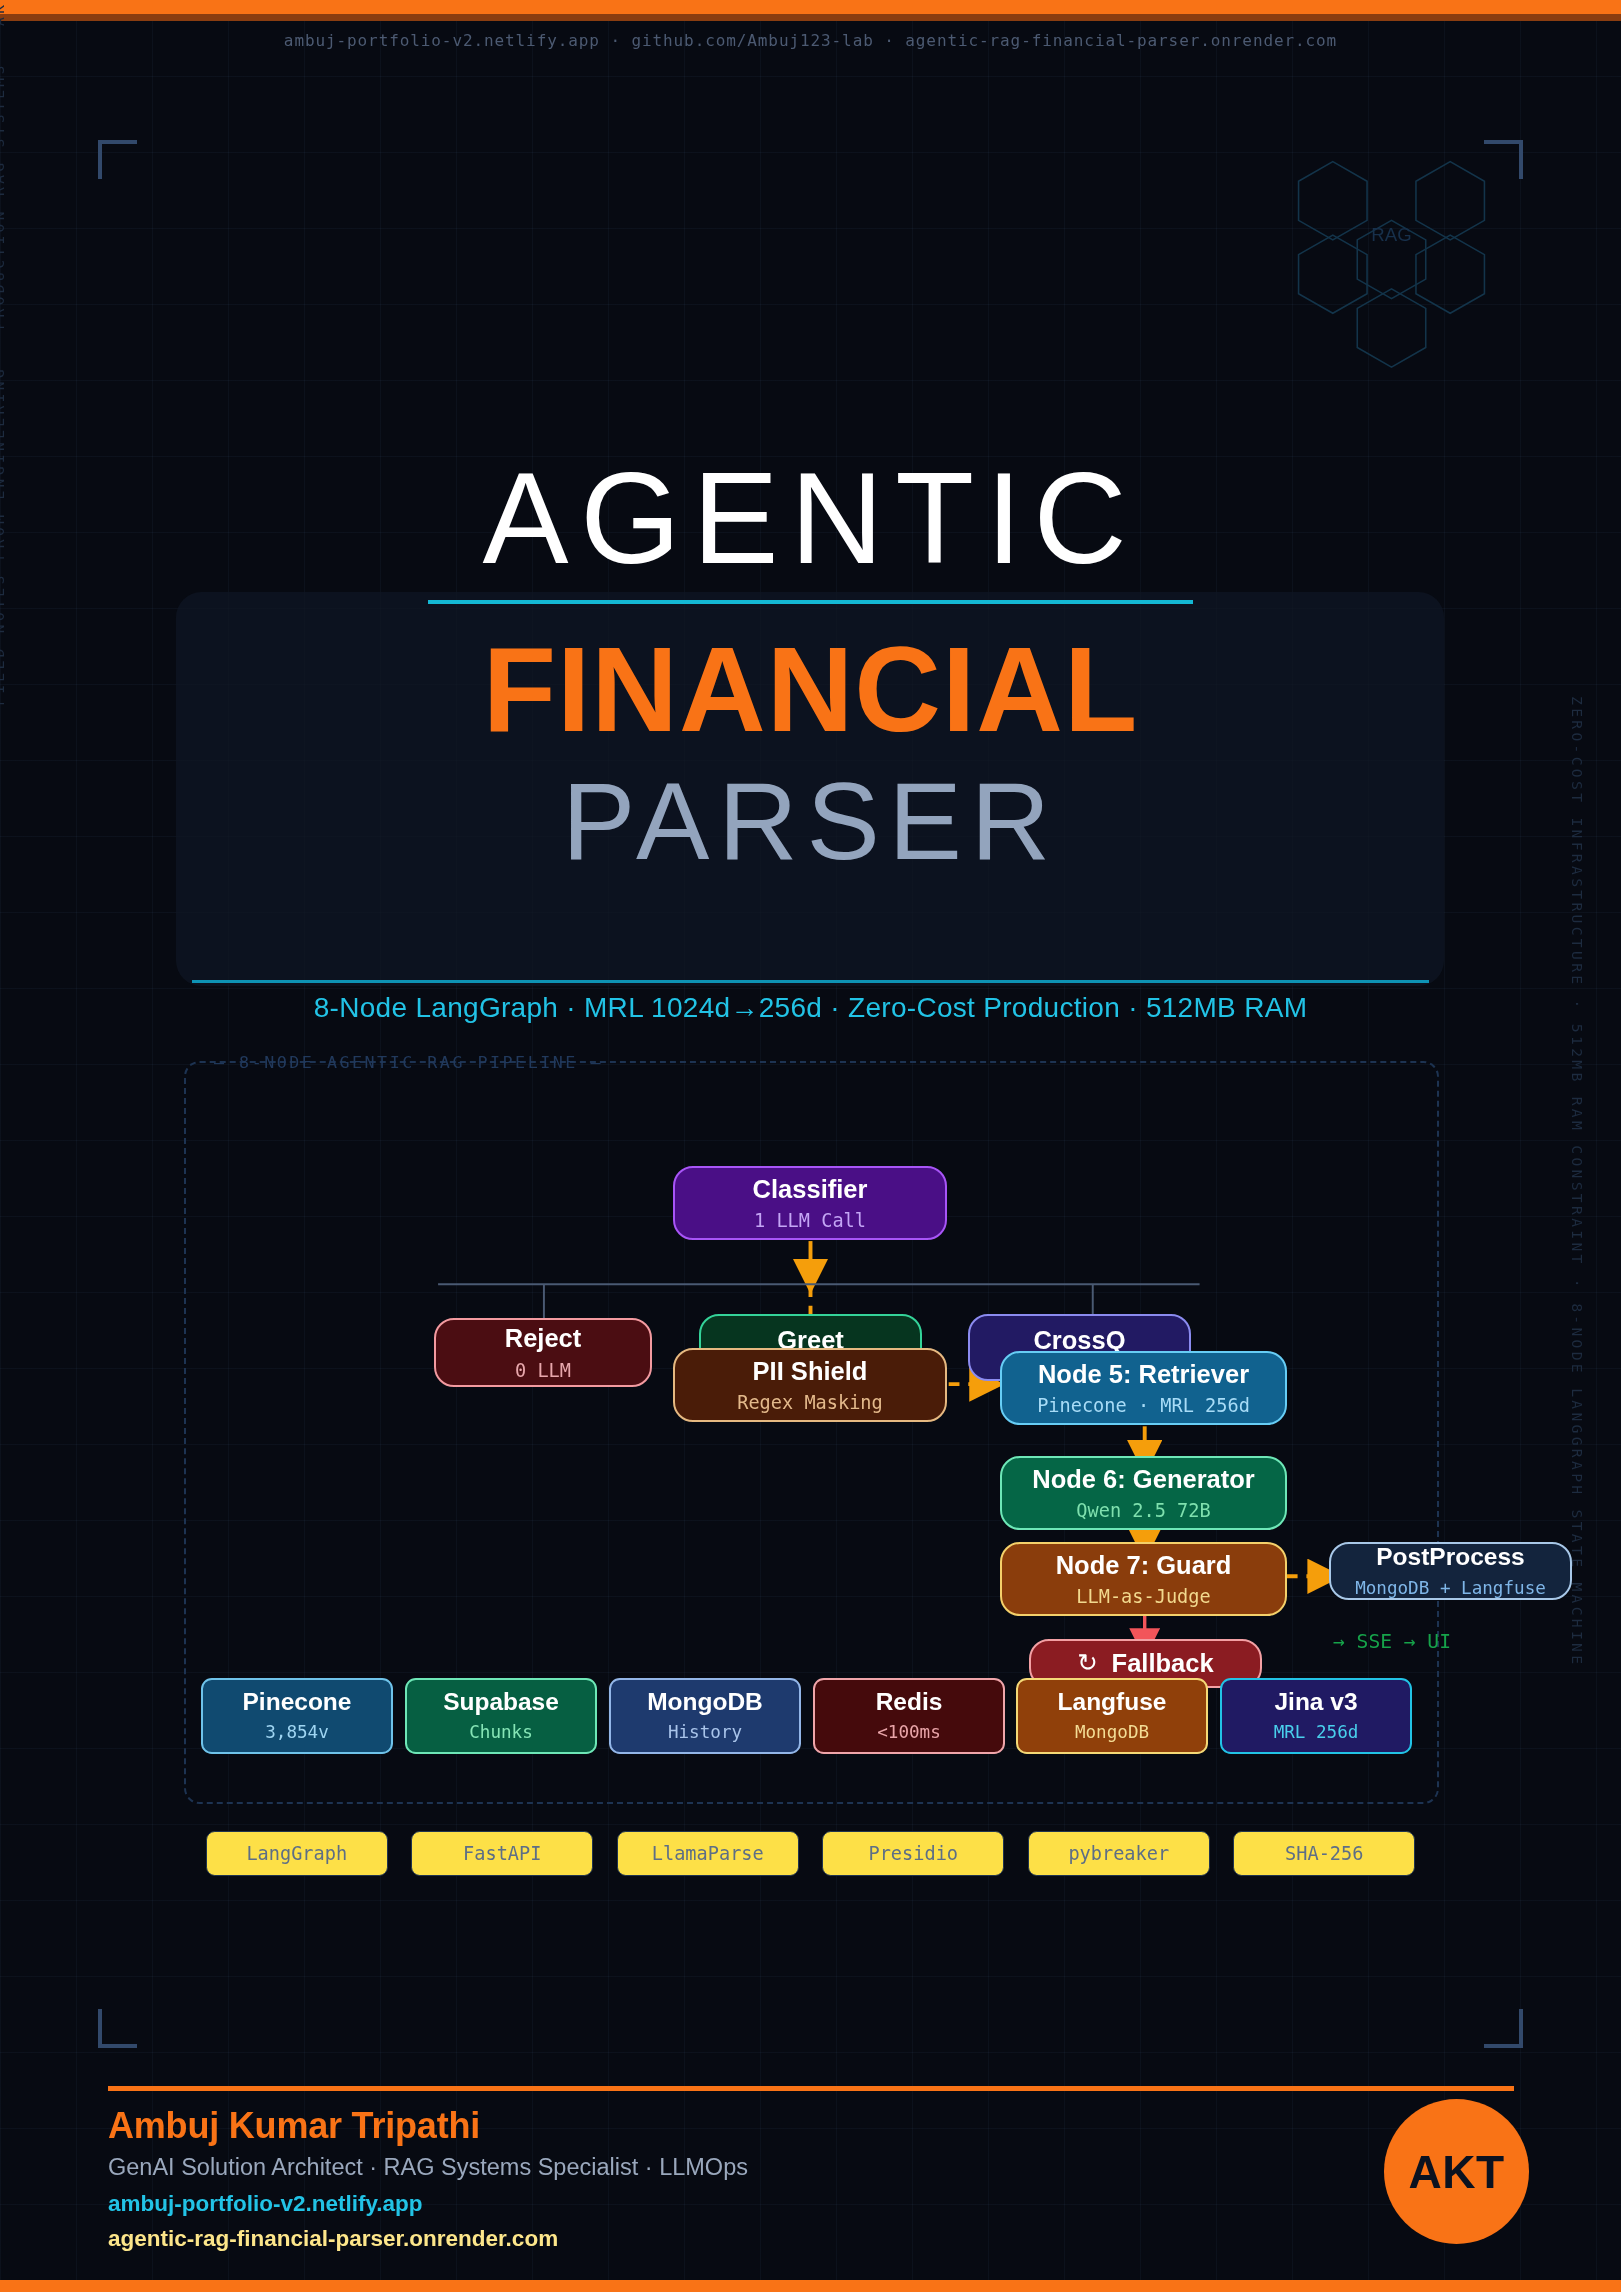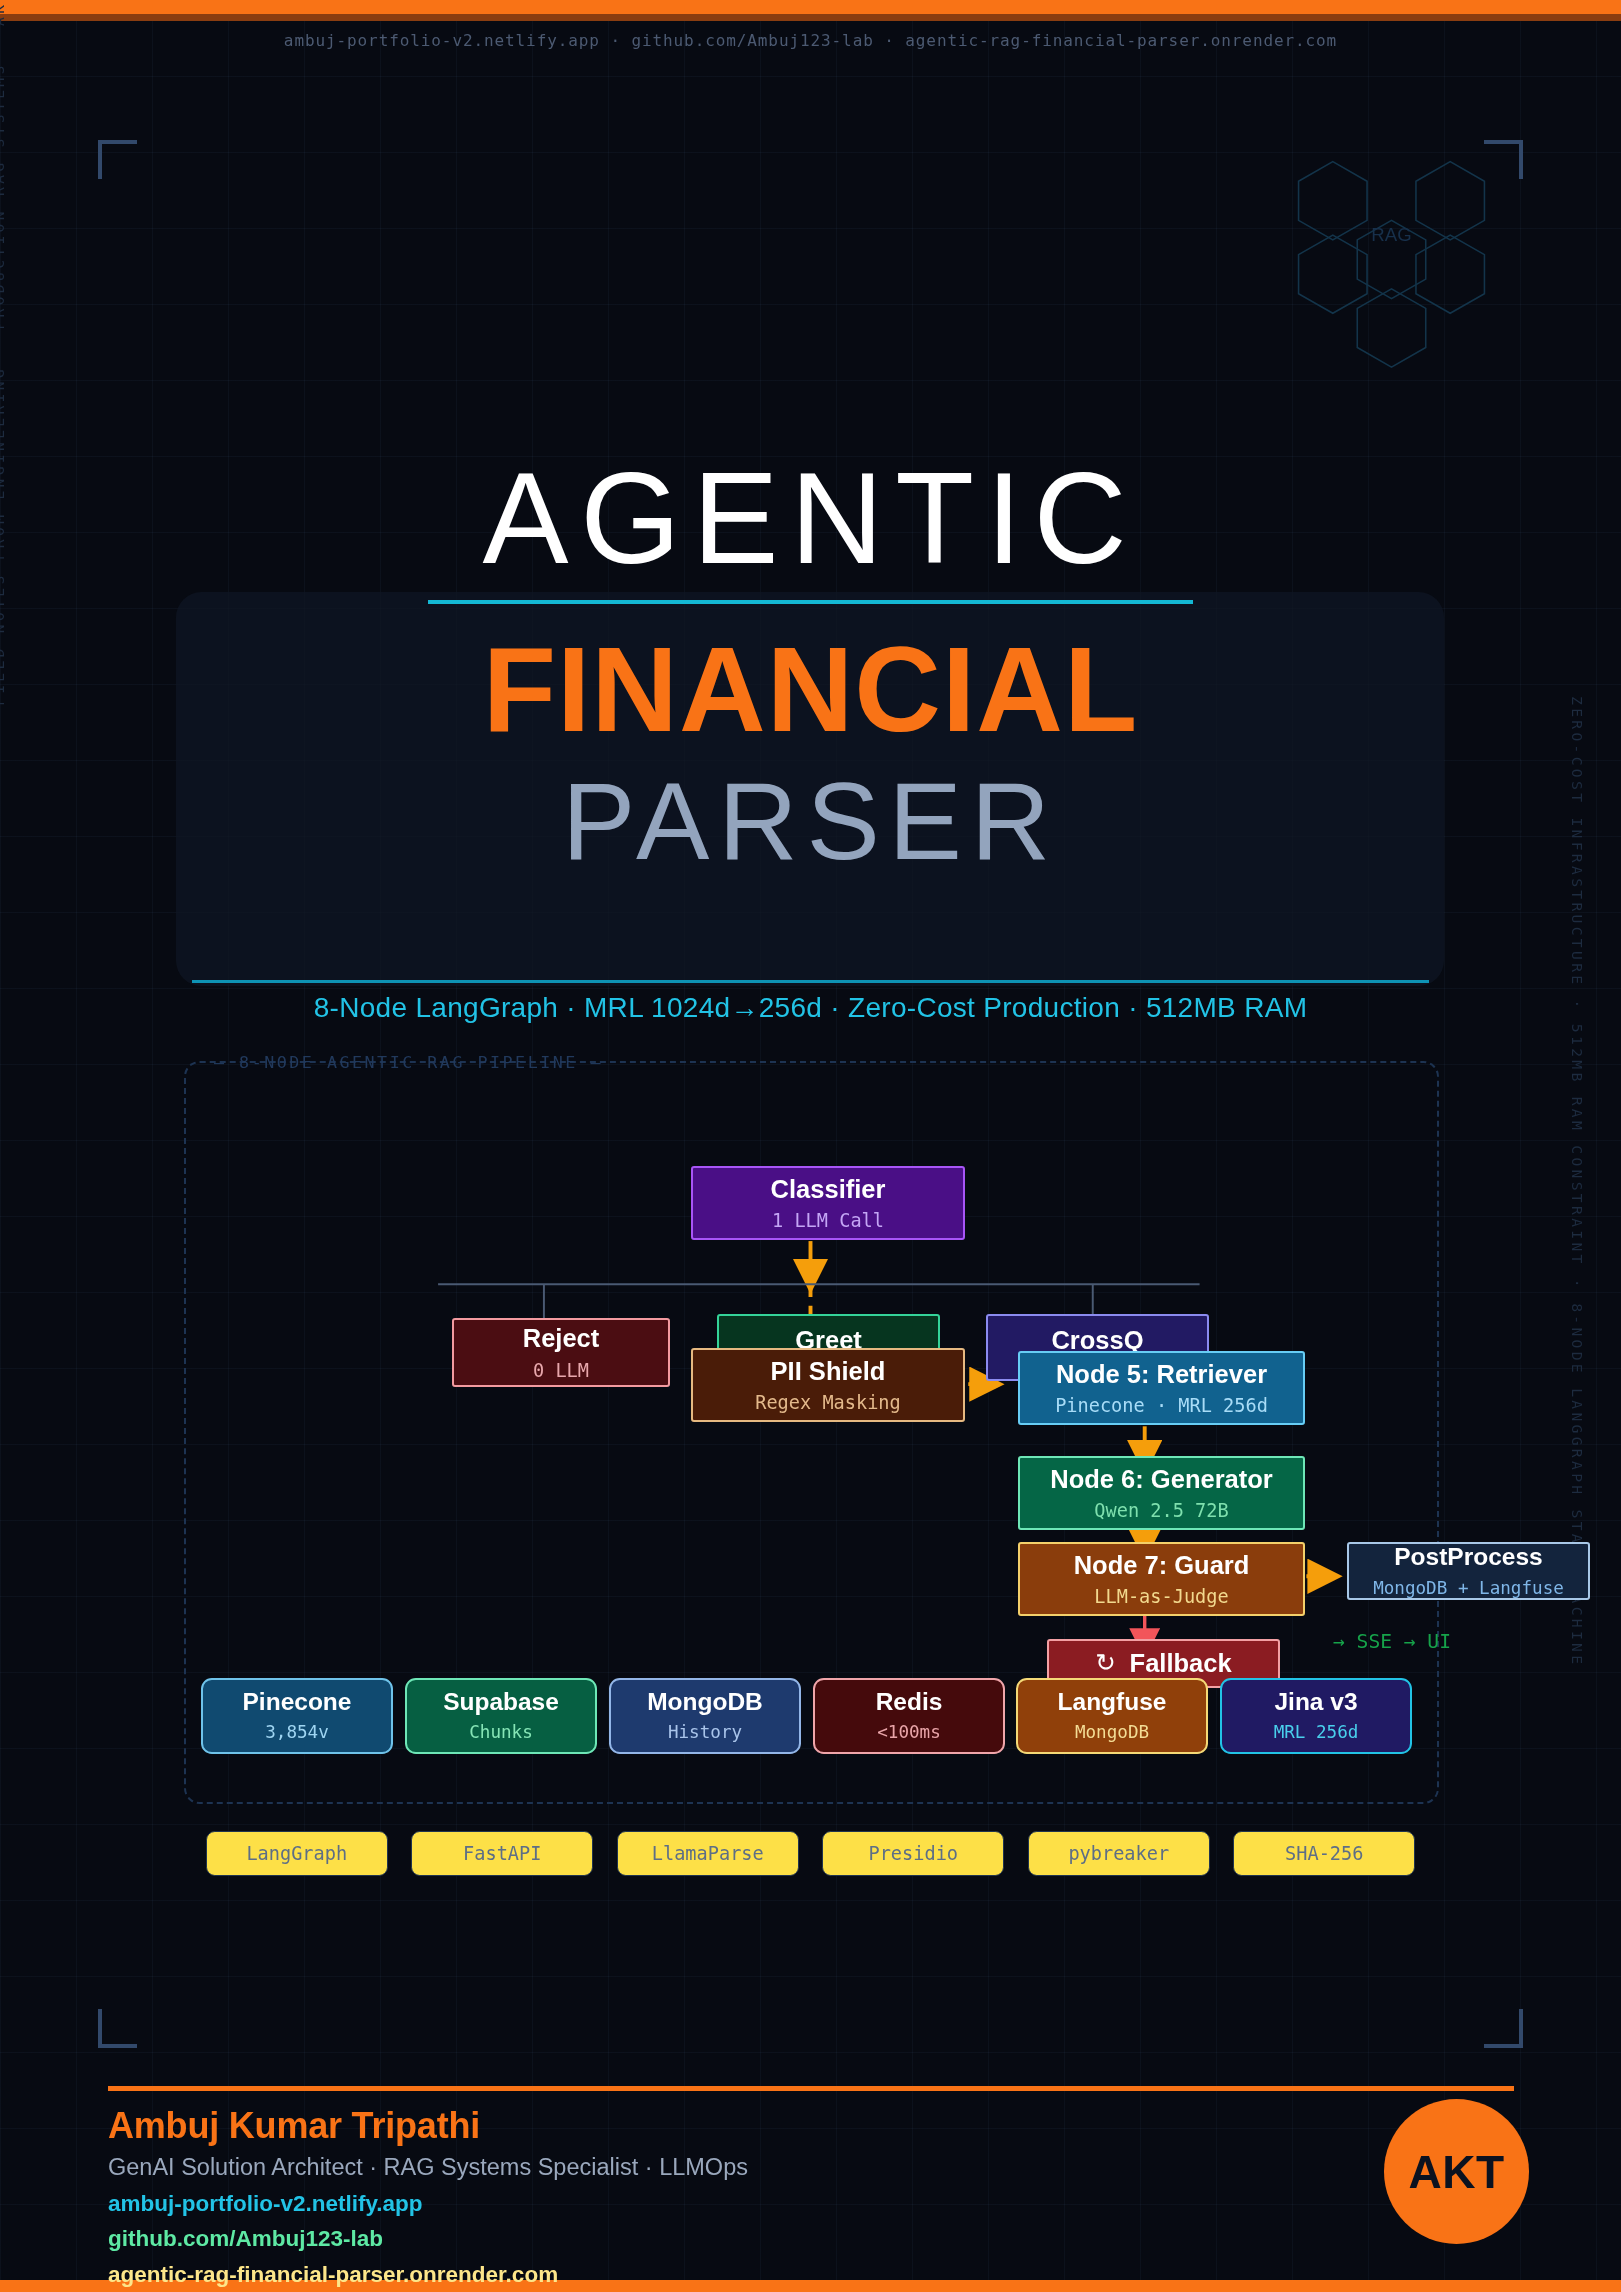--- a/index.html
+++ b/index.html
@@ -85,24 +85,23 @@
     border:2px dashed #1e3category; border:2px dashed #1d3352; border-radius:15.7px;
   }
   #diagram-label{
     position:absolute; top:1052px; left:214px;
     font-family:"DejaVu Sans Mono", monospace; font-size:16.7px; letter-spacing:2.5px;
     color:#21395c;
   }
 
   
   .node{
-    position:absolute; border-radius:3px; border:2px solid;
+    position:absolute; border-radius:20px; border:2px solid;
     display:flex; flex-direction:column; align-items:center; justify-content:center;
     text-align:center;
-    margin-left:18px;
   }
   .node .nt{font-size:25.5px;font-weight:700;color:#fff;line-height:1.1;}
   .node .ns{font-family:"DejaVu Sans Mono", monospace;font-size:18.6px;margin-top:7.8px;}
 
   
   .chip{
     position:absolute; width:192px; height:76px; border-radius:10.8px; border:2px solid;
     display:flex; flex-direction:column; align-items:center; justify-content:center;
   }
   .chip .ct{font-size:24.5px;font-weight:700;color:#fff;line-height:1;}
@@ -307,17 +306,16 @@
   <div class="tag">Presidio</div>
   <div class="tag">pybreaker</div>
   <div class="tag">SHA-256</div>
 </div>
 
 <div id="footer-rule"></div>
 <div id="footer">
   <div id="f-name">Ambuj Kumar Tripathi</div>
   <div id="f-role">GenAI Solution Architect  ·  RAG Systems Specialist  ·  LLMOps</div>
   <div class="f-link" id="f-l1">ambuj-portfolio-v2.netlify.app</div>
-  <div class="f-link" id="f-l2">github.com/Ambuj123-lab</div>
   <div class="f-link" id="f-l3">agentic-rag-financial-parser.onrender.com</div>
 </div>
 <div id="akt-badge">AKT</div>
 
 
 </body></html>

